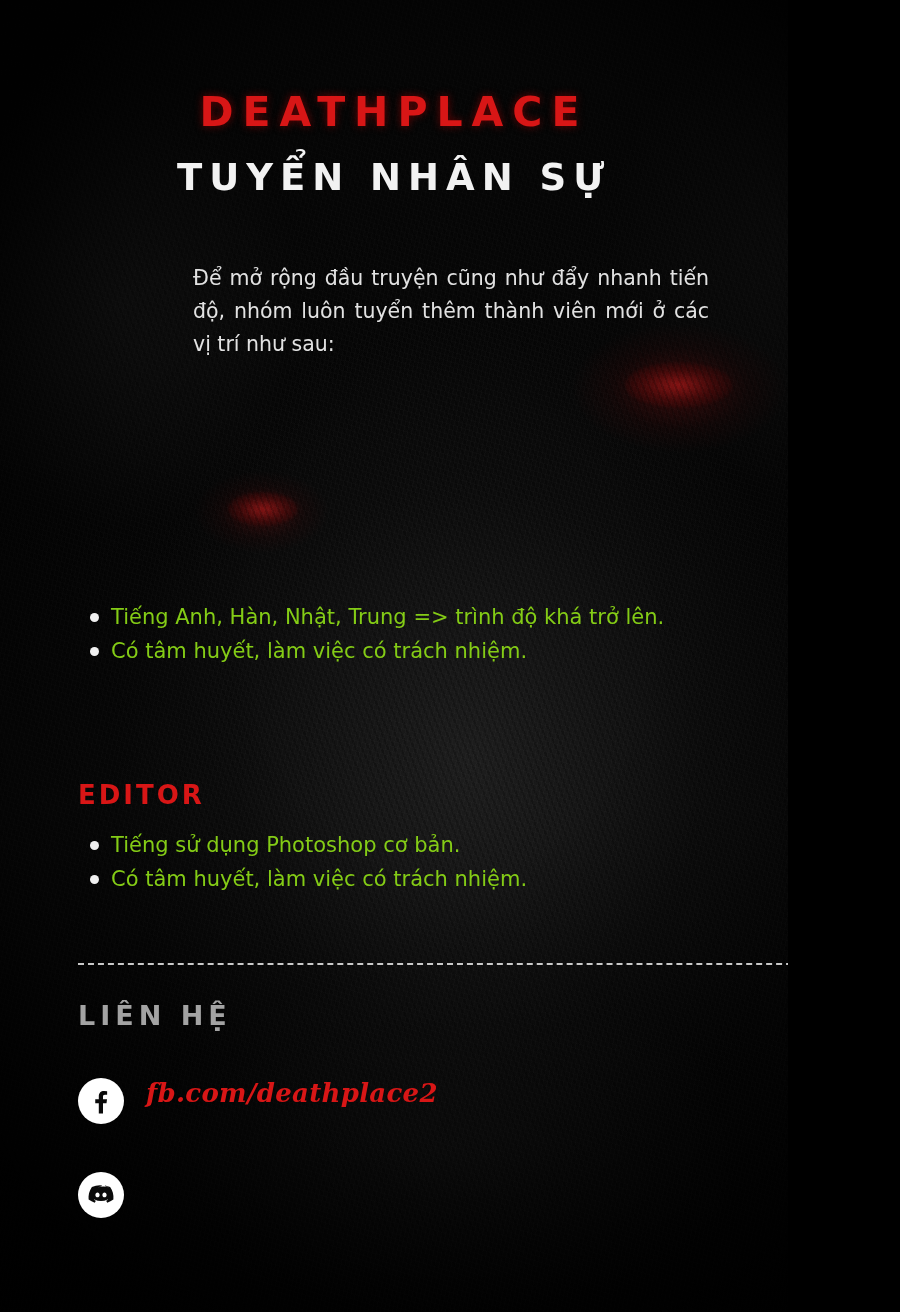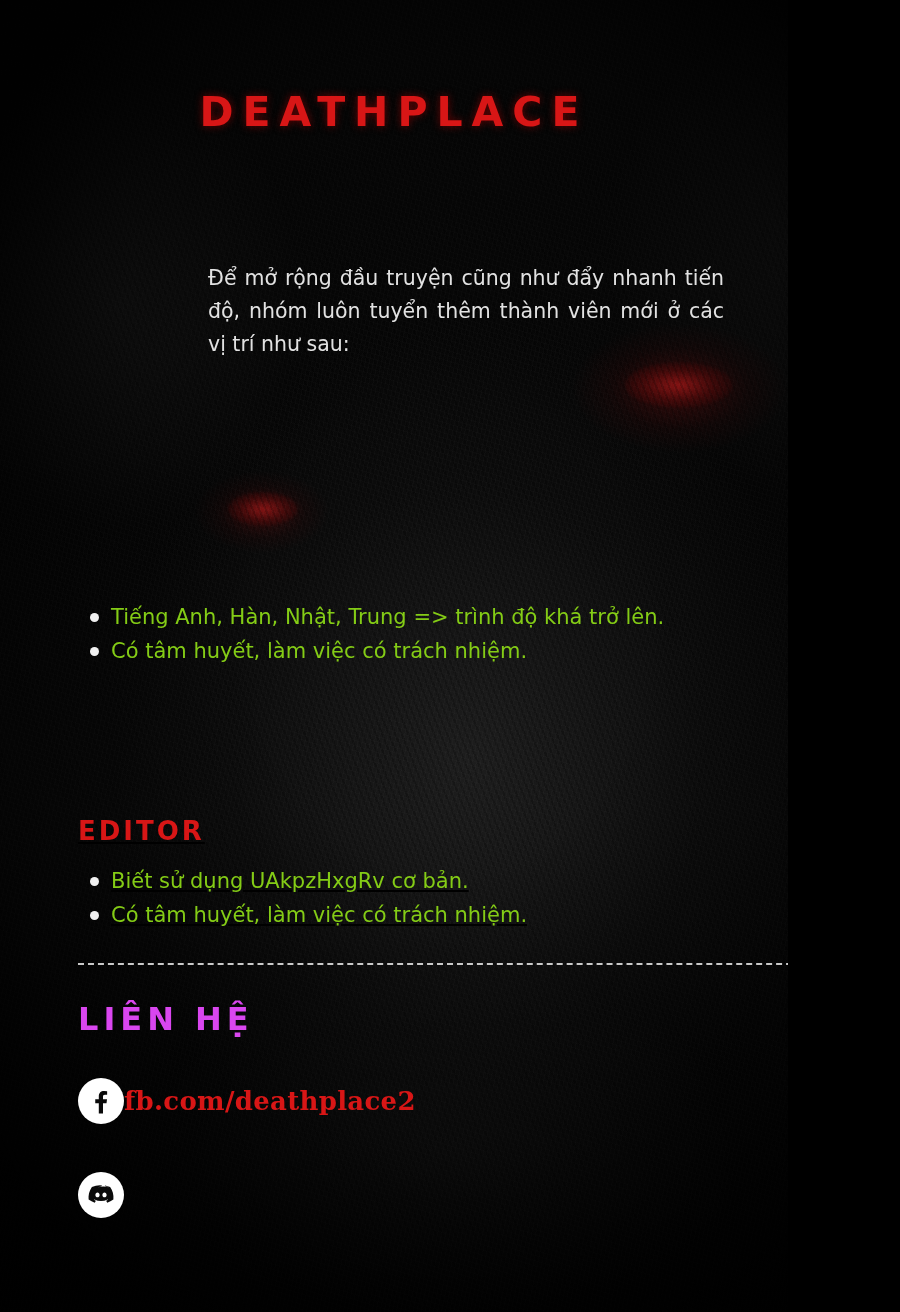--- a/index.html
+++ b/index.html
@@ -83,37 +83,37 @@
     font-family: "DejaVu Sans", sans-serif;
     font-weight: 700;
     font-size: 37px;
     letter-spacing: 7px;
     color: #f2f2f2;
     margin: 20px 0 0 0;
   }
 
   .intro {
     position: absolute;
-    left: 208px;
+    left: 193px;
     top: 241px;
     width: 516px;
     color: #e2e2e2;
     font-size: 20.5px;
     line-height: 33px;
     text-align: justify;
     font-family: "DejaVu Sans", sans-serif;
   }
 
   .section {
     position: absolute;
     left: 78px;
     width: 744px;
   }
   .section-translator { top: 600px; }
-  .section-editor { top: 816px; text-decoration: underline; }
+  .section-editor { top: 780px; }
 
   .section-title {
     font-family: "DejaVu Sans", sans-serif;
     font-weight: 700;
     font-size: 26px;
     letter-spacing: 3px;
     color: #d81616;
     margin: 0 0 18px 0;
   }
   .bullets {
@@ -148,31 +148,32 @@
     height: 0;
     border-top: 2px dashed rgba(235,235,235,0.85);
   }
 
   .contact-title {
     position: absolute;
     left: 78px;
     top: 1000px;
     font-family: "DejaVu Sans", sans-serif;
     font-weight: 700;
-    font-size: 32px;
+    font-size: 27px;
     letter-spacing: 5px;
-    color: #d946ef;
+    color: #a3a3a3;
     margin: 0;
   }
 
   .contact-row {
     position: absolute;
     left: 78px;
     display: flex;
-    align-items: center;
+    gap: 22px;
+    font-style: italic;
   }
   .contact-fb { top: 1078px; }
   .contact-dc { top: 1172px; }
 
   .badge {
     width: 46px;
     height: 46px;
     border-radius: 50%;
     background: #ffffff;
     display: flex;
@@ -200,35 +201,36 @@
   <div class="bg"></div>
   <div class="eye eye-right"></div>
   <div class="eye eye-left"></div>
   <div class="bg-noise"></div>
   <div class="bg-vignette"></div>
 
   <div class="content">
 
     <div class="title-block">
       <h1 class="brand">DEATHPLACE</h1>
+      <h2 class="headline">TUYỂN NHÂN SỰ</h2>
     </div>
 
     <p class="intro">Để mở rộng đầu truyện cũng như đẩy nhanh tiến độ, nhóm luôn tuyển thêm thành viên mới ở các vị trí như sau:</p>
 
     <div class="section section-translator">
       <ul class="bullets">
         <li>Tiếng Anh, Hàn, Nhật, Trung =&gt; trình độ khá trở lên.</li>
         <li>Có tâm huyết, làm việc có trách nhiệm.</li>
       </ul>
     </div>
 
     <div class="section section-editor">
       <h3 class="section-title">EDITOR</h3>
       <ul class="bullets">
-        <li>Biết sử dụng UAkpzHxgRv cơ bản.</li>
+        <li>Tiếng sử dụng Photoshop cơ bản.</li>
         <li>Có tâm huyết, làm việc có trách nhiệm.</li>
       </ul>
     </div>
 
     <div class="divider"></div>
 
     <h3 class="contact-title">LIÊN HỆ</h3>
 
     <div class="contact-row contact-fb">
       <span class="badge">

